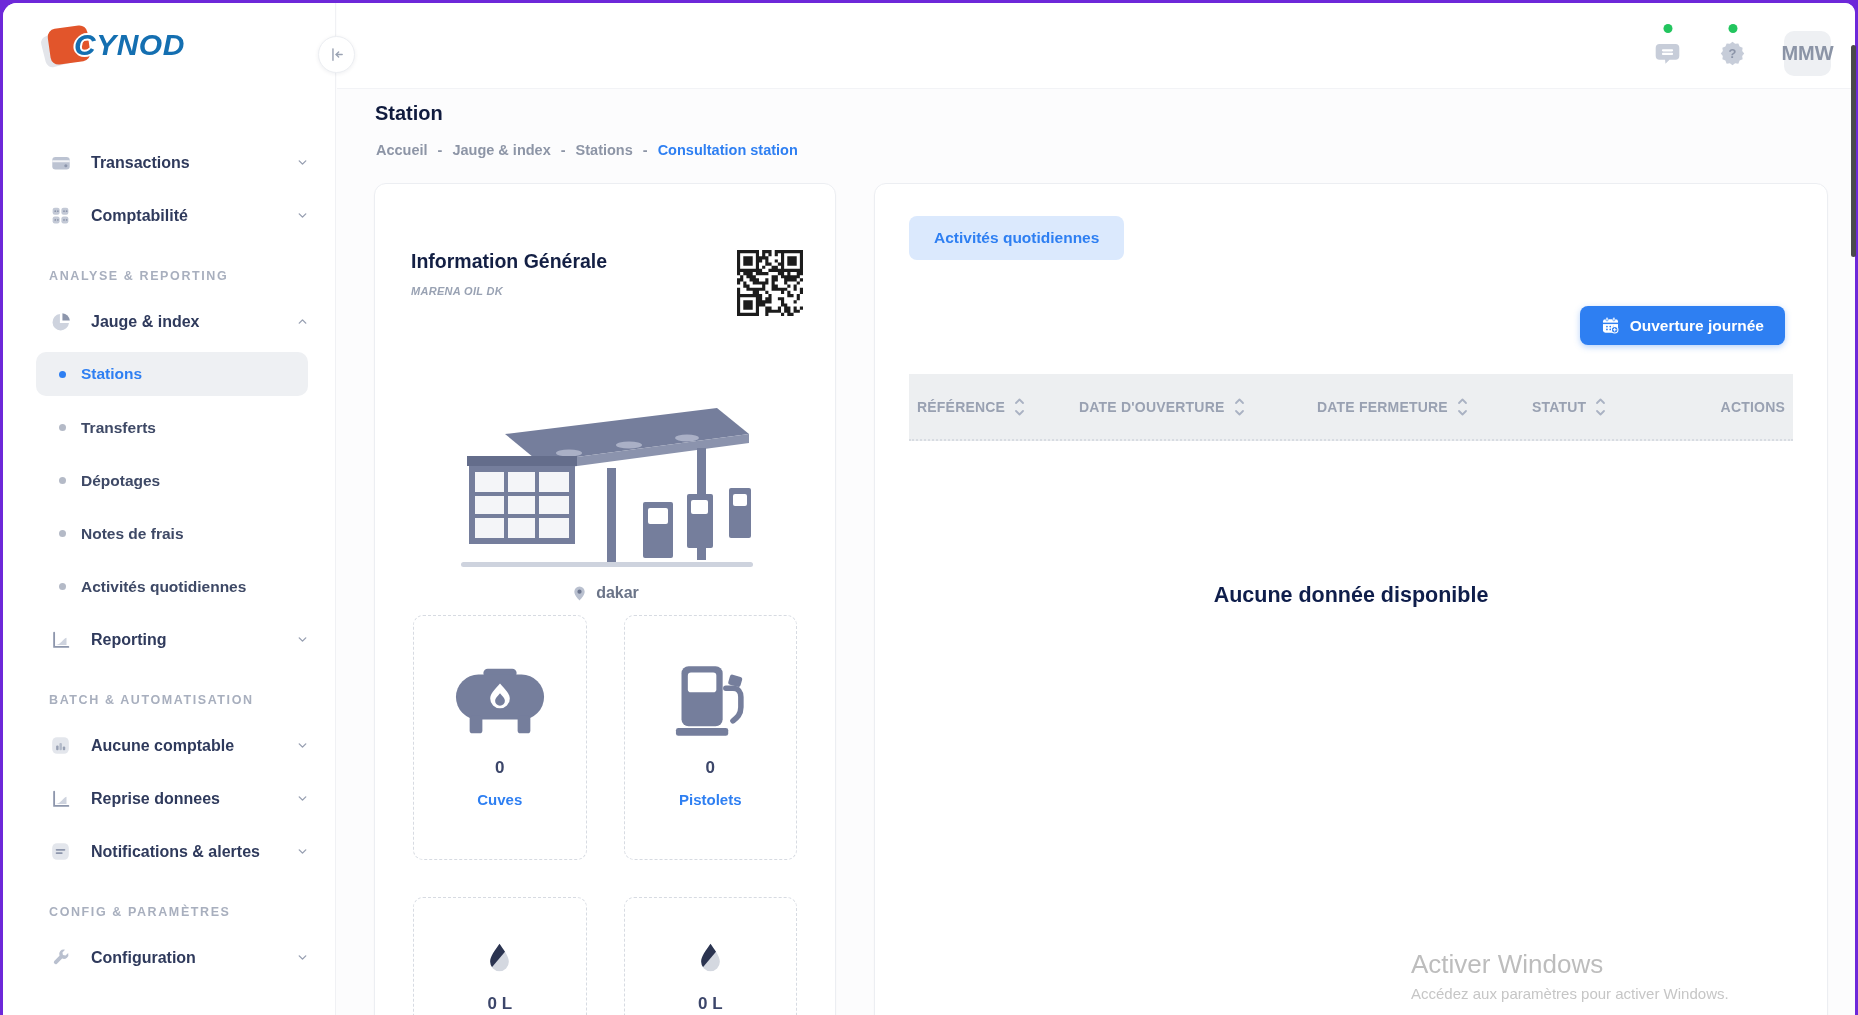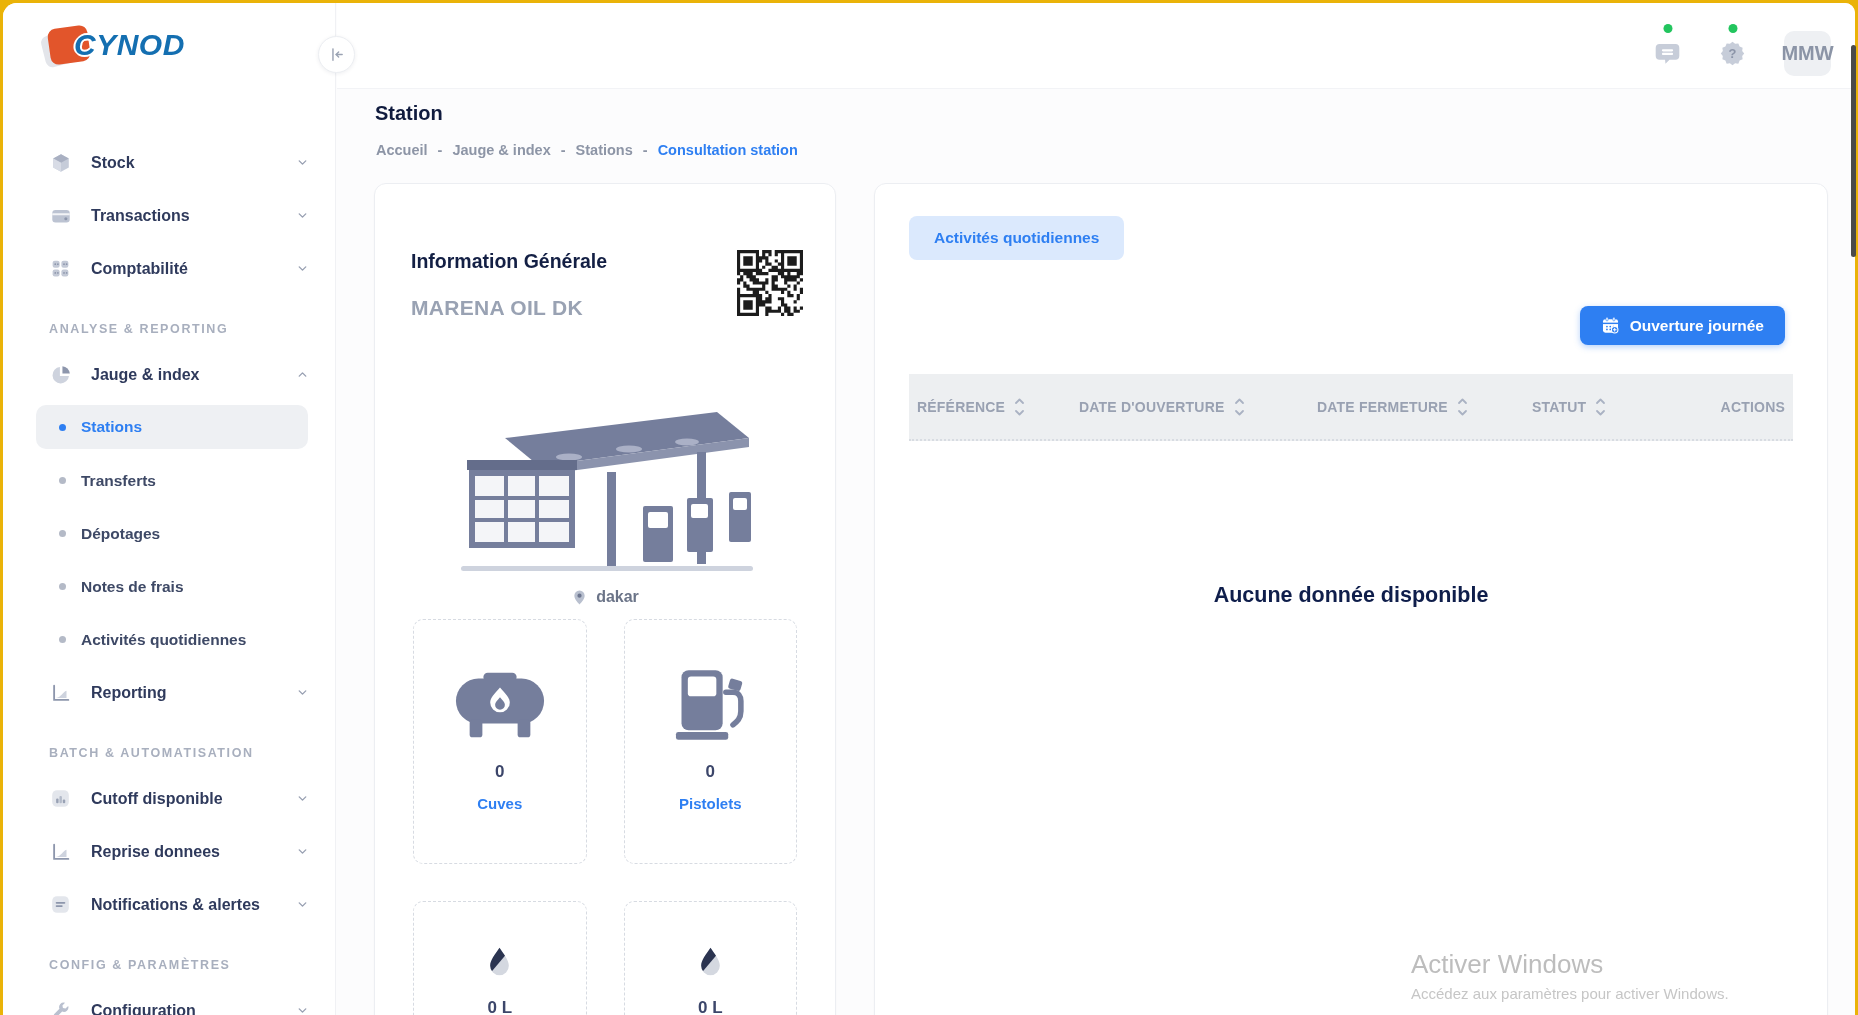--- a/index.html
+++ b/index.html
@@ -1,17 +1,17 @@
 <!DOCTYPE html>
 <html><head>
 <meta charset="utf-8">
 <style>
   * { margin:0; padding:0; box-sizing:border-box; }
   html,body { width:1858px; height:1015px; background:#000; font-family:"Liberation Sans",sans-serif; overflow:hidden; }
-  .stage { position:absolute; inset:0; width:1858px; height:1015px; background:#eab308; }
+  .stage { position:absolute; inset:0; width:1858px; height:1015px; background:#6d28d9; }
   .app { position:absolute; top:3px; left:3px; width:1852px; height:1012px; background:#fcfcfd;
          border-radius:14px 10px 0 0; overflow:hidden; }
 
   
   .sidebar { position:absolute; top:0; left:0; width:333px; height:100%; background:#fff;
              border-right:1px solid #f0f1f4; z-index:4; }
   .logo { position:absolute; top:16px; left:46px; display:flex; align-items:center; height:52px; }
   .logo-ghost { position:absolute; left:-6px; top:14px; width:34px; height:32px; background:#e3e5ea;
                 border-radius:7px; transform:rotate(-14deg); }
   .logo-mark { position:relative; width:40px; height:36px; background:#e2552b; border-radius:8px;
@@ -54,21 +54,21 @@
 
   
   .card { position:absolute; background:#fff; border:1px solid #eceef2; border-radius:12px;
           box-shadow:0 1px 2px rgba(25,35,70,.03); }
   .info-card { left:371px; top:180px; width:462px; height:860px; }
   .activities-card { left:871px; top:180px; width:954px; height:860px; }
 
   
   .info-head { display:flex; justify-content:space-between; align-items:flex-start; padding:66px 32px 0 36px; }
   .info-title { font-size:19.5px; font-weight:800; color:#131f44; }
-  .info-subtitle { margin-top:23px; font-size:21px; font-weight:700; color:#99a2b3; letter-spacing:.3px; }
+  .info-subtitle { margin-top:12px; font-size:11px; font-weight:700; color:#99a2b3; letter-spacing:.3px;font-style:italic; }
   .qr { width:66px; height:66px; }
   .illustration { display:block; margin:88px auto 0; }
   .location { display:flex; justify-content:center; align-items:center; gap:8px; margin-top:14px;
               font-size:16px; font-weight:600; color:#6b7488; }
   .stats { display:grid; grid-template-columns:1fr 1fr; gap:37px; padding:0 38px; margin-top:13px; }
   .stat-card { border:1.5px dashed #d7dbe2; border-radius:10px; height:245px; display:flex;
                flex-direction:column; align-items:center; background:#fff; }
   .stat-card .s-icon { margin-top:46px; height:78px; display:flex; align-items:center; }
   .stat-card.small .s-icon { margin-top:42px; height:36px; }
   .stat-value { margin-top:18px; font-size:17px; font-weight:700; color:#3c466a; }
@@ -106,35 +106,20 @@
 
   <aside class="sidebar">
     <div class="logo">
       <span class="logo-ghost"></span>
       <span class="logo-mark"></span>
       <span class="logo-text">CYNOD</span>
     </div>
 
     <nav class="nav">
 
-      <div class="nav-row">
-        <span class="ico">
-          <svg width="22" height="22" viewBox="0 0 24 24">
-                <path fill="#c6ccd9" d="M12 2.4 20.5 7v10L12 21.6 3.5 17V7Z"></path>
-                <path fill="#a9b0c2" d="M12 2.4 20.5 7 12 11.6 3.5 7Z"></path>
-                <path fill="#d8dce6" d="M12 11.6v10L3.5 17V7Z"></path>
-              </svg>
-        </span>
-        <span class="lbl">Stock</span>
-        <span class="chev">
-          <svg width="13" height="13" viewBox="0 0 24 24" fill="none" stroke="#98a0b2" stroke-width="2.6" stroke-linecap="round" stroke-linejoin="round">
-                <path d="m6 9 6 6 6-6"></path>
-              </svg>
-        </span>
-      </div>
 
       <div class="nav-row">
         <span class="ico">
           <svg width="22" height="22" viewBox="0 0 24 24">
                 <rect x="2.5" y="5.5" width="19" height="13.5" rx="3.5" fill="#bcc3d2"></rect>
                 <rect x="2.5" y="9" width="19" height="2.2" fill="#fff" opacity="0.8"></rect>
                 <circle cx="17.3" cy="15" r="1.7" fill="#8d96ac"></circle>
               </svg>
         </span>
         <span class="lbl">Transactions</span>
@@ -239,21 +224,21 @@
 
       <div class="nav-row">
         <span class="ico">
           <svg width="21" height="21" viewBox="0 0 24 24">
                 <rect x="2.5" y="2.5" width="19" height="19" rx="5.5" fill="#e3e6ec"></rect>
                 <rect x="7" y="12" width="2.8" height="5.5" rx="1.2" fill="#98a1b4"></rect>
                 <rect x="10.8" y="9" width="2.8" height="8.5" rx="1.2" fill="#b3bac9"></rect>
                 <rect x="14.6" y="13" width="2.8" height="4.5" rx="1.2" fill="#98a1b4"></rect>
               </svg>
         </span>
-        <span class="lbl">Cutoff disponible</span>
+        <span class="lbl">Aucune comptable</span>
         <span class="chev">
           <svg width="13" height="13" viewBox="0 0 24 24" fill="none" stroke="#98a0b2" stroke-width="2.6" stroke-linecap="round" stroke-linejoin="round">
                 <path d="m6 9 6 6 6-6"></path>
               </svg>
         </span>
       </div>
 
       <div class="nav-row">
         <span class="ico">
           <svg width="22" height="22" viewBox="0 0 24 24">

